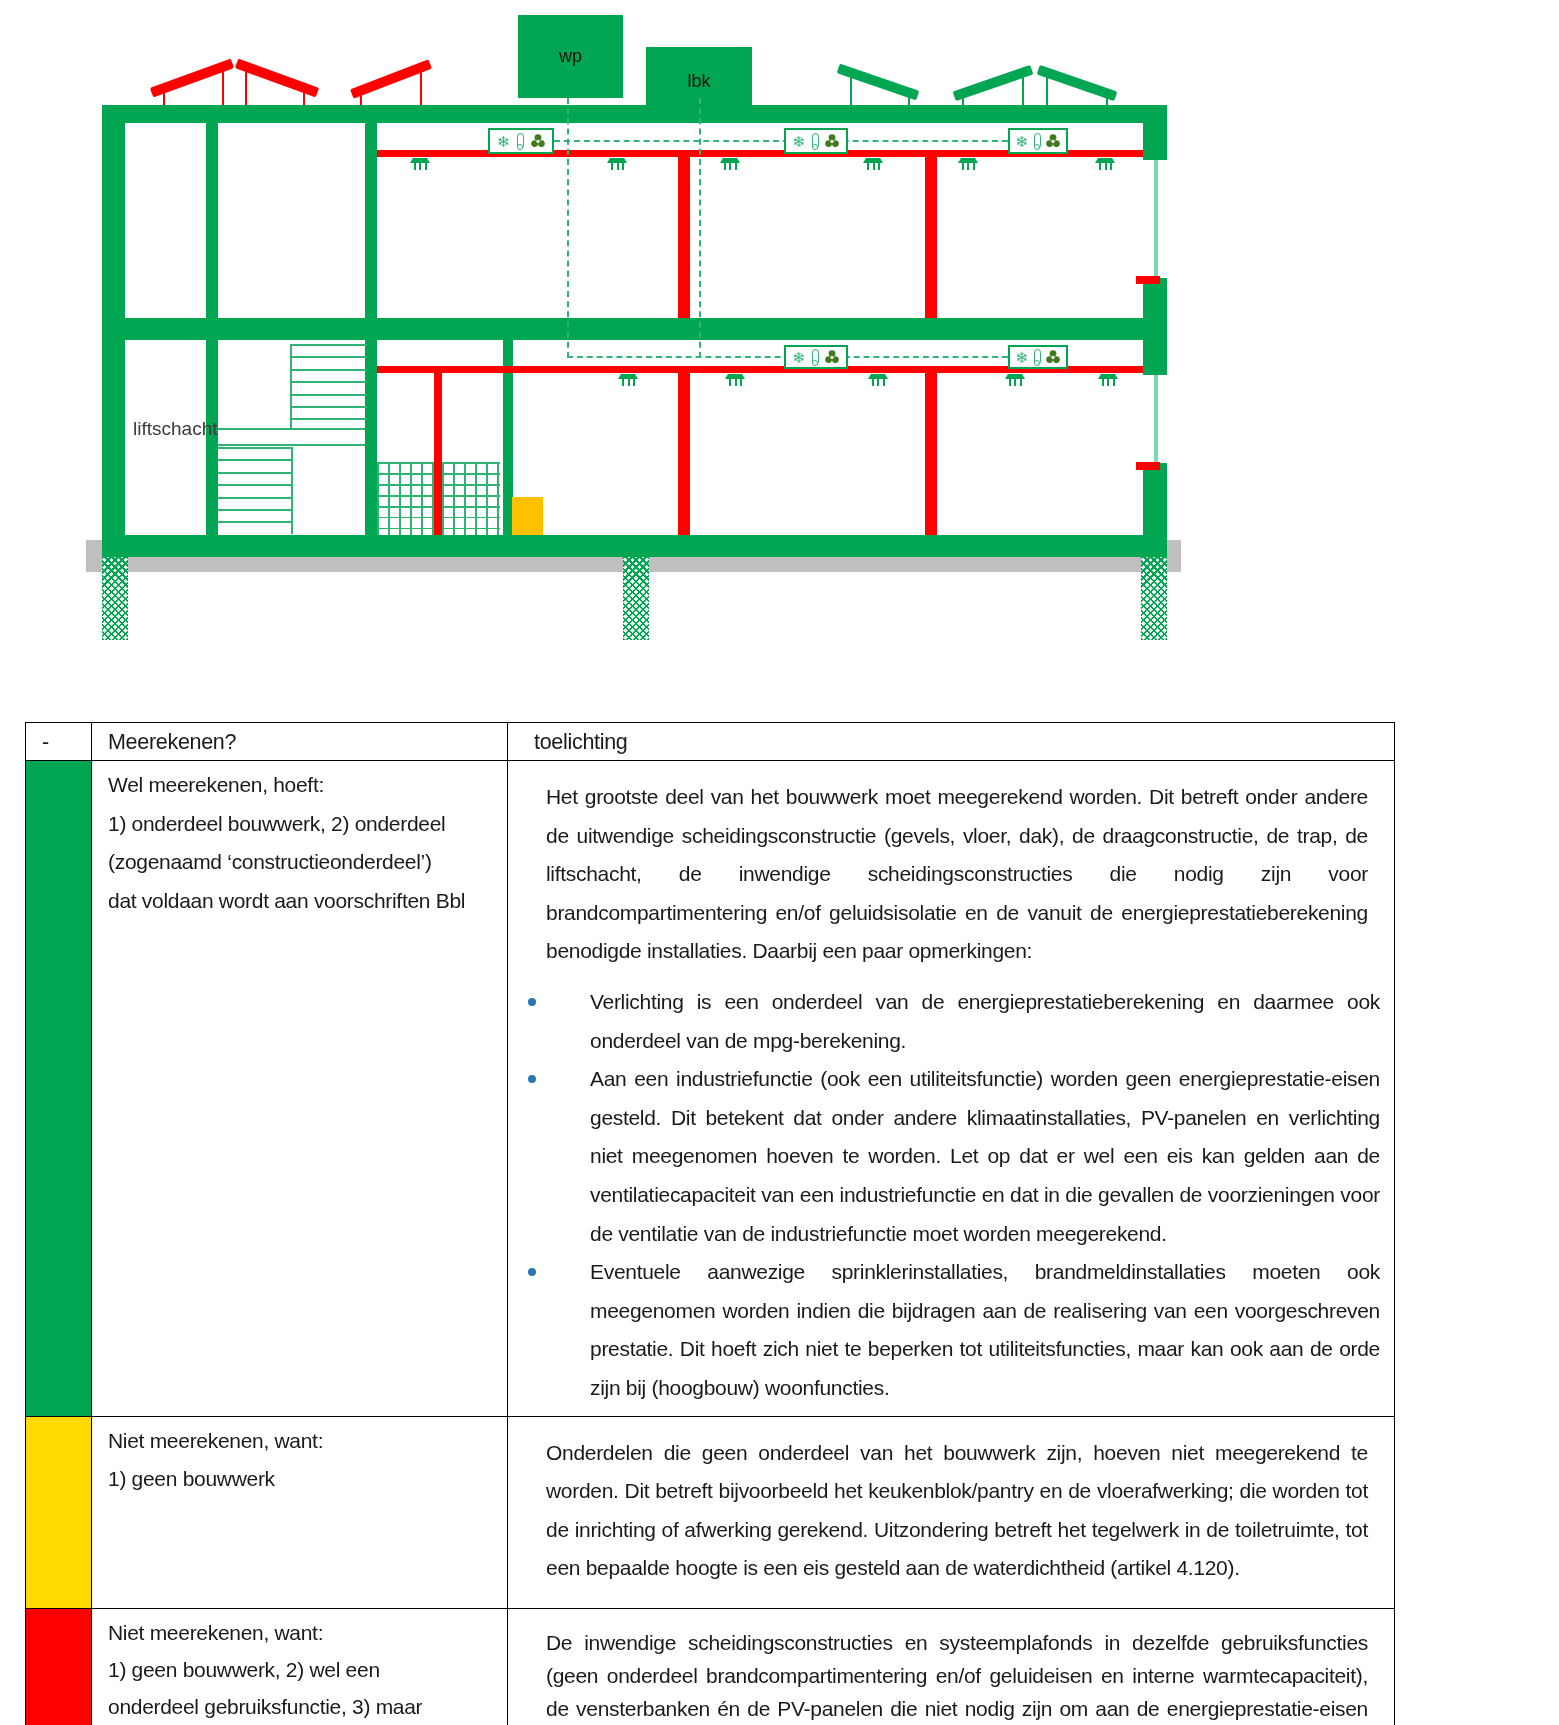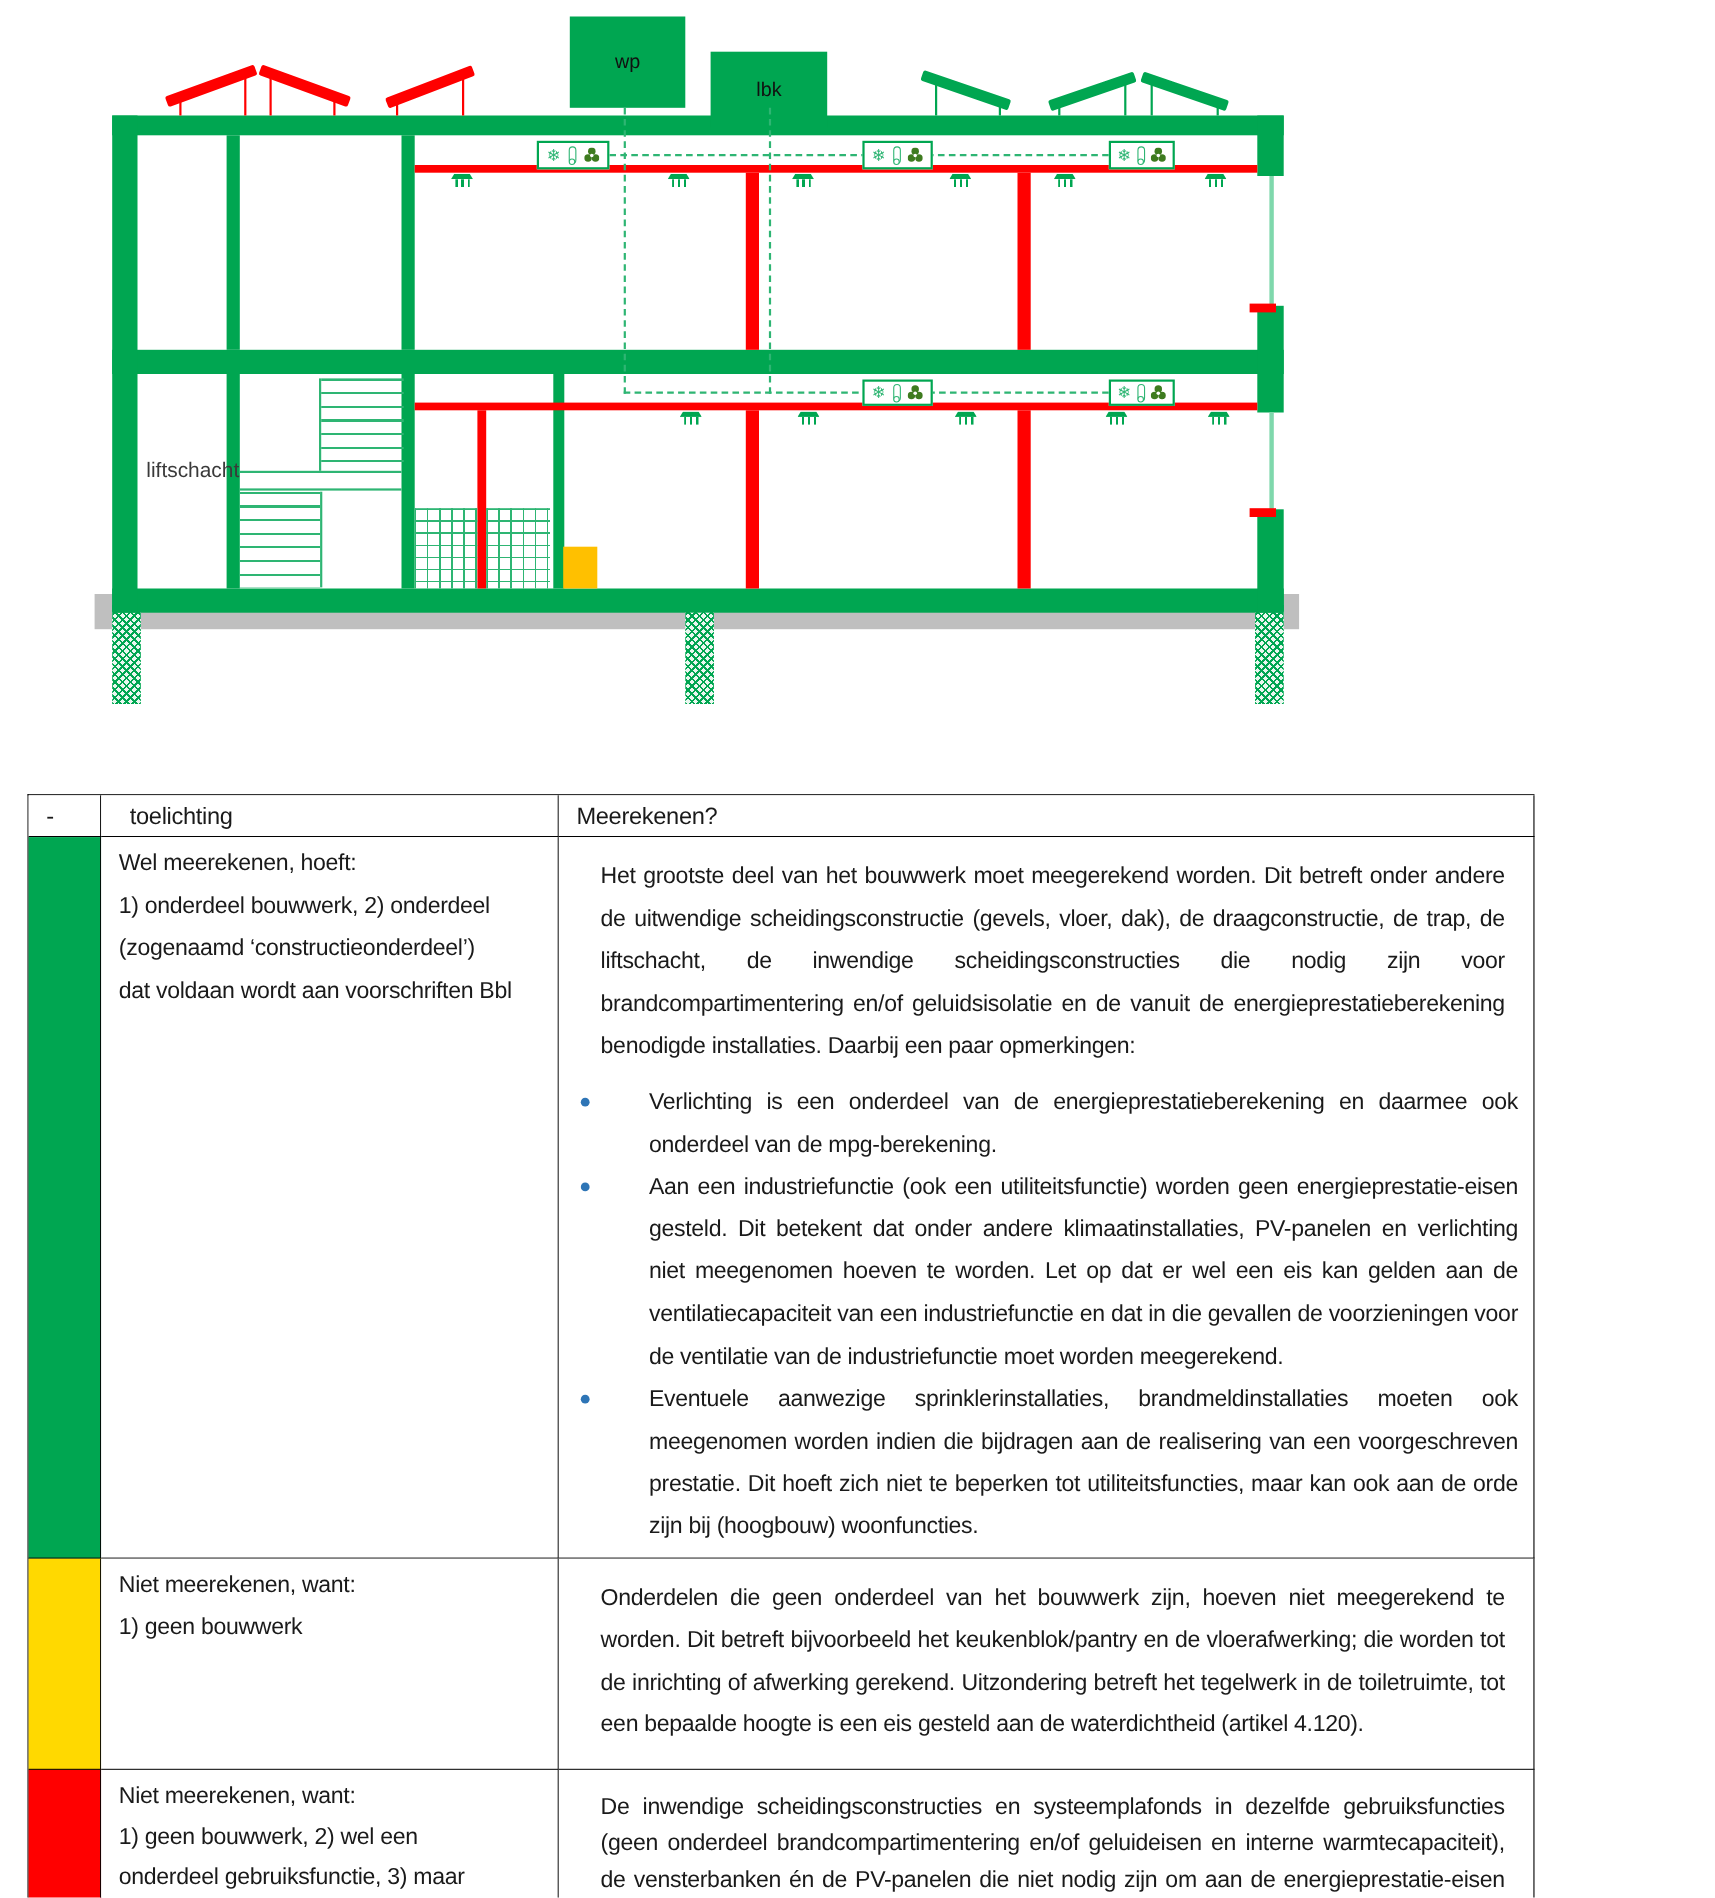--- a/index.html
+++ b/index.html
@@ -232,22 +232,22 @@
     </div>
   <div class="lamp" style="left:1098px;top:374px;">
       <div class="bar"></div>
       <div class="legs"></div>
     </div>
 </div>
 
 <div id="tbl">
 
   <div class="cell hdr">-</div>
+  <div class="cell hdr">Meerekenen?</div>
   <div class="cell hdr c3">toelichting</div>
-  <div class="cell hdr">Meerekenen?</div>
 
   <div class="cell mark mark-green row-green"></div>
   <div class="cell row-green lh38">
     <div>Wel meerekenen, hoeft:</div>
     <div>1) onderdeel bouwwerk, 2) onderdeel</div>
     <div>(zogenaamd ‘constructieonderdeel’)</div>
     <div>dat voldaan wordt aan voorschriften Bbl</div>
   </div>
   <div class="cell c3 row-green lh38">
     <p class="just">Het grootste deel van het bouwwerk moet meegerekend worden. Dit betreft onder andere de uitwendige scheidingsconstructie (gevels, vloer, dak), de draagconstructie, de trap, de liftschacht, de inwendige scheidingsconstructies die nodig zijn voor brandcompartimentering en/of geluidsisolatie en de vanuit de energieprestatieberekening benodigde installaties. Daarbij een paar opmerkingen:</p>

